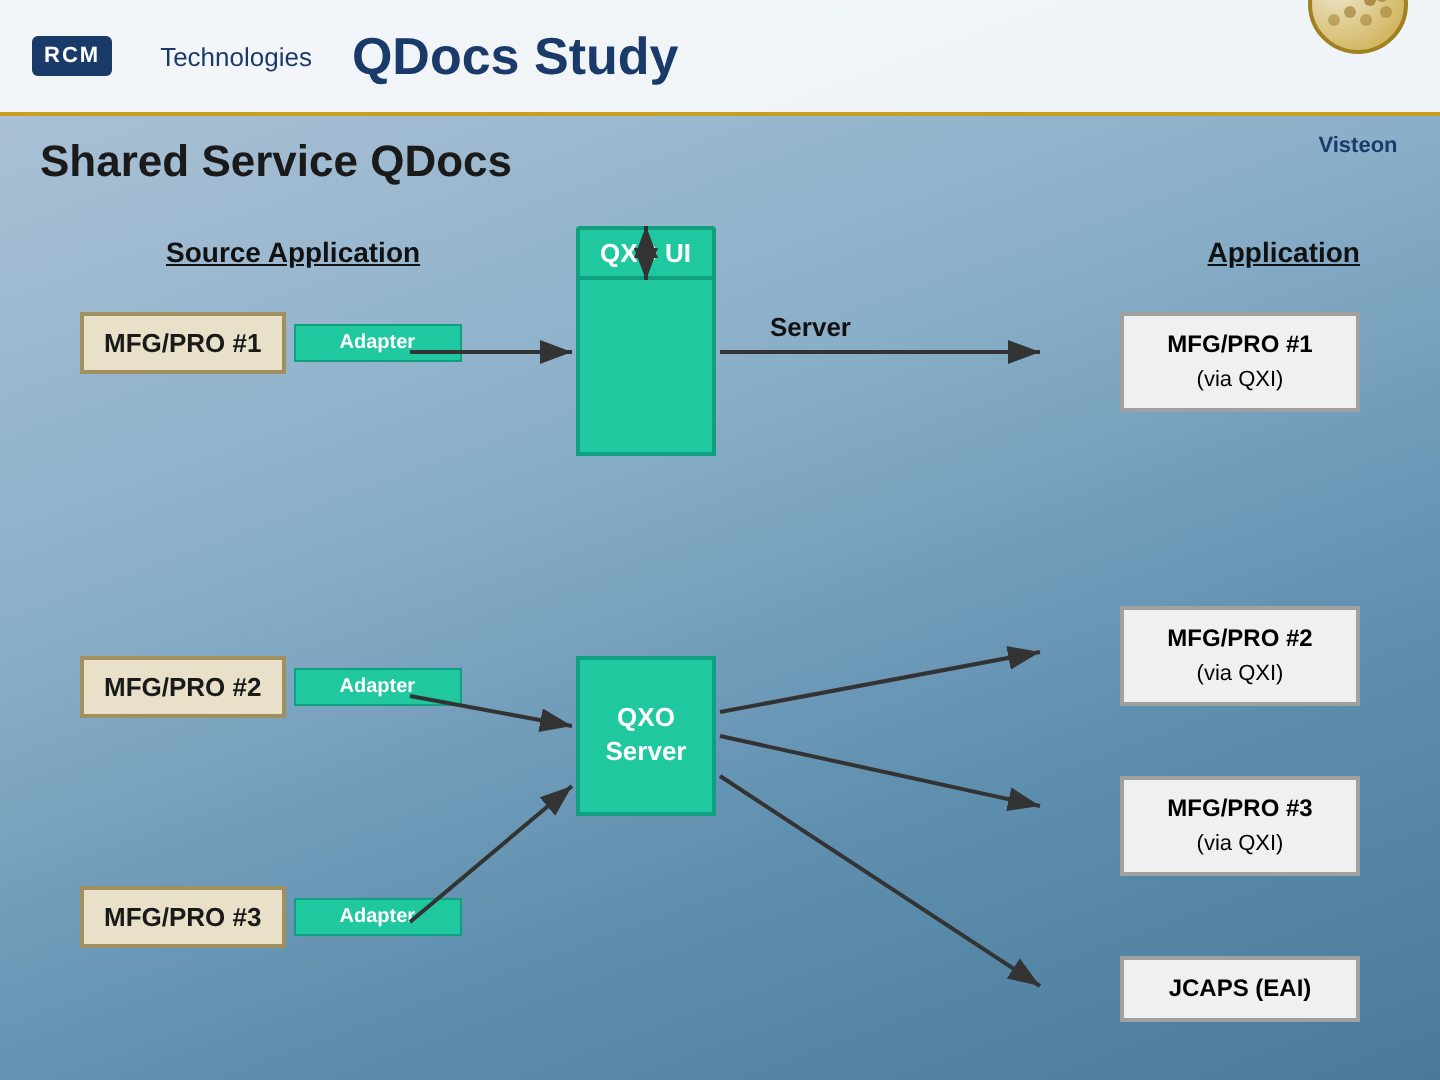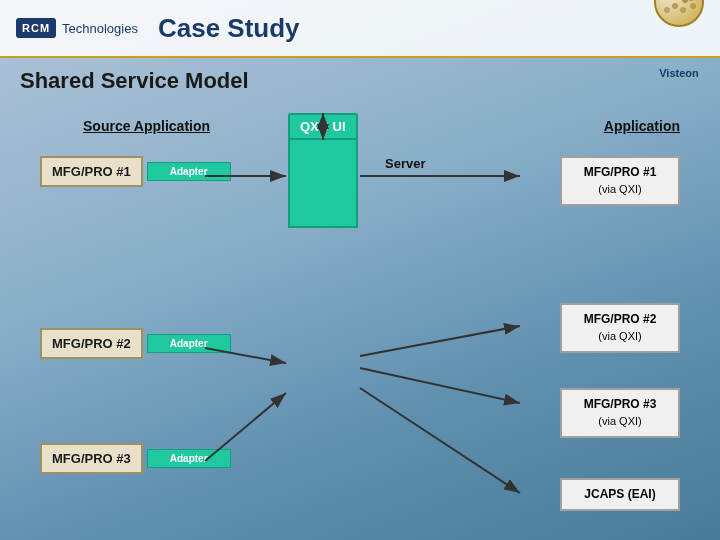--- a/index.html
+++ b/index.html
@@ -28,21 +28,21 @@
       align-items: center;
       background: rgba(255,255,255,0.85);
       height: 58px;
       padding: 0 16px;
       border-bottom: 2px solid #c8a020;
     }
 
     .logo-area {
       display: flex;
       align-items: center;
-      gap: 6px;
+      gap: 24px;
     }
 
     .rcm-logo {
       background: #1a3a6a;
       color: white;
       font-size: 11px;
       font-weight: bold;
       padding: 4px 6px;
       border-radius: 3px;
       letter-spacing: 1px;
@@ -234,21 +234,21 @@
 
 <div class="bg"></div>
 
 <div class="header">
   <div class="logo-area">
     <div class="rcm-logo">
       <span>RCM</span>
     </div>
     <span class="rcm-text">Technologies</span>
   </div>
-  <div class="header-title">Case Study</div>
+  <div class="header-title">QDocs Study</div>
   <div style="display:flex;flex-direction:column;align-items:center;">
     <div class="visteon-circle">
       <svg width="44" height="44" viewBox="0 0 44 44">
 
         <circle cx="8" cy="8" r="3" fill="#8a6010" opacity="0.5"></circle>
         <circle cx="16" cy="6" r="3" fill="#8a6010" opacity="0.6"></circle>
         <circle cx="24" cy="8" r="3" fill="#8a6010" opacity="0.5"></circle>
         <circle cx="30" cy="12" r="3" fill="#8a6010" opacity="0.6"></circle>
         <circle cx="34" cy="18" r="3" fill="#8a6010" opacity="0.5"></circle>
         <circle cx="36" cy="26" r="3" fill="#8a6010" opacity="0.4"></circle>
@@ -258,21 +258,21 @@
         <circle cx="18" cy="26" r="3" fill="#8a6010" opacity="0.5"></circle>
         <circle cx="26" cy="30" r="3" fill="#8a6010" opacity="0.4"></circle>
         <circle cx="10" cy="30" r="3" fill="#8a6010" opacity="0.4"></circle>
       </svg>
     </div>
     <span class="visteon-name" style="font-size:11px;color:#1a3a6a;font-weight:bold;">Visteon</span>
   </div>
 </div>
 
 <div class="content">
-  <div class="page-title">Shared Service Model</div>
+  <div class="page-title">Shared Service QDocs</div>
 
   <div class="diagram">
 
     <div class="label-source">Source Application</div>
 
     <div class="label-qxo-ui">QXO UI</div>
 
     <div class="label-subscriber">Application</div>
 
     <div class="qxo-ui-box"></div>
@@ -285,20 +285,23 @@
     <div class="mfg-box" style="left:20px;top:220px;">
       <div class="mfg-label">MFG/PRO #2</div>
       <div class="adapter-badge">Adapter</div>
     </div>
 
     <div class="mfg-box" style="left:20px;top:335px;">
       <div class="mfg-label">MFG/PRO #3</div>
       <div class="adapter-badge">Adapter</div>
     </div>
 
+    <div class="qxo-server-box">
+      <span>QXO<br>Server</span>
+    </div>
 
     <div class="qdocs-label">Server</div>
 
     <div class="sub-box" style="top:48px;">
       <span>MFG/PRO #1<br><span style="font-weight:normal;font-size:11px;">(via QXI)</span></span>
     </div>
 
     <div class="sub-box" style="top:195px;">
       <span>MFG/PRO #2<br><span style="font-weight:normal;font-size:11px;">(via QXI)</span></span>
     </div>

